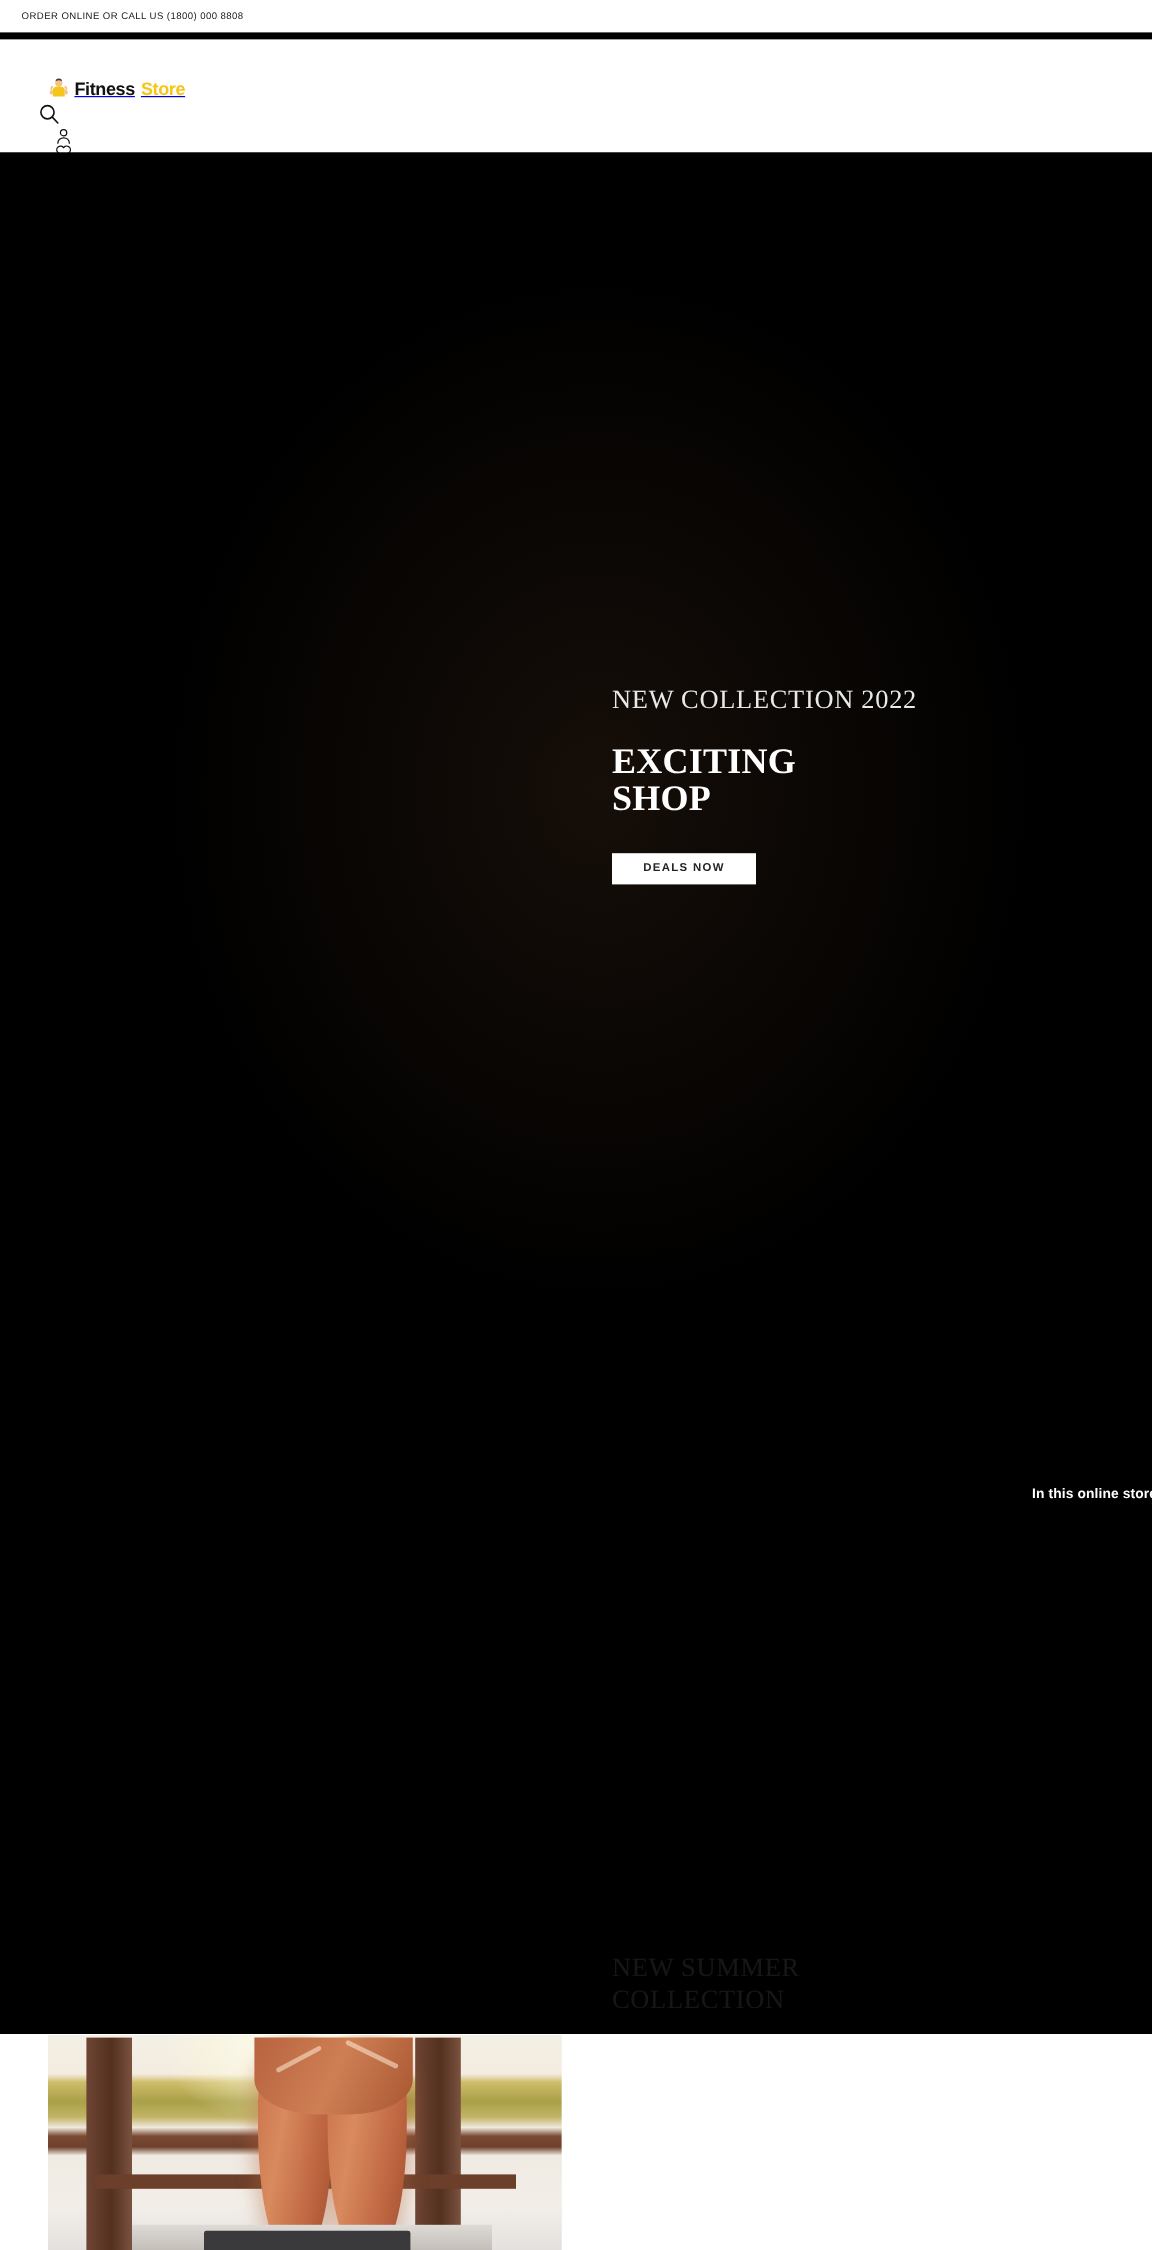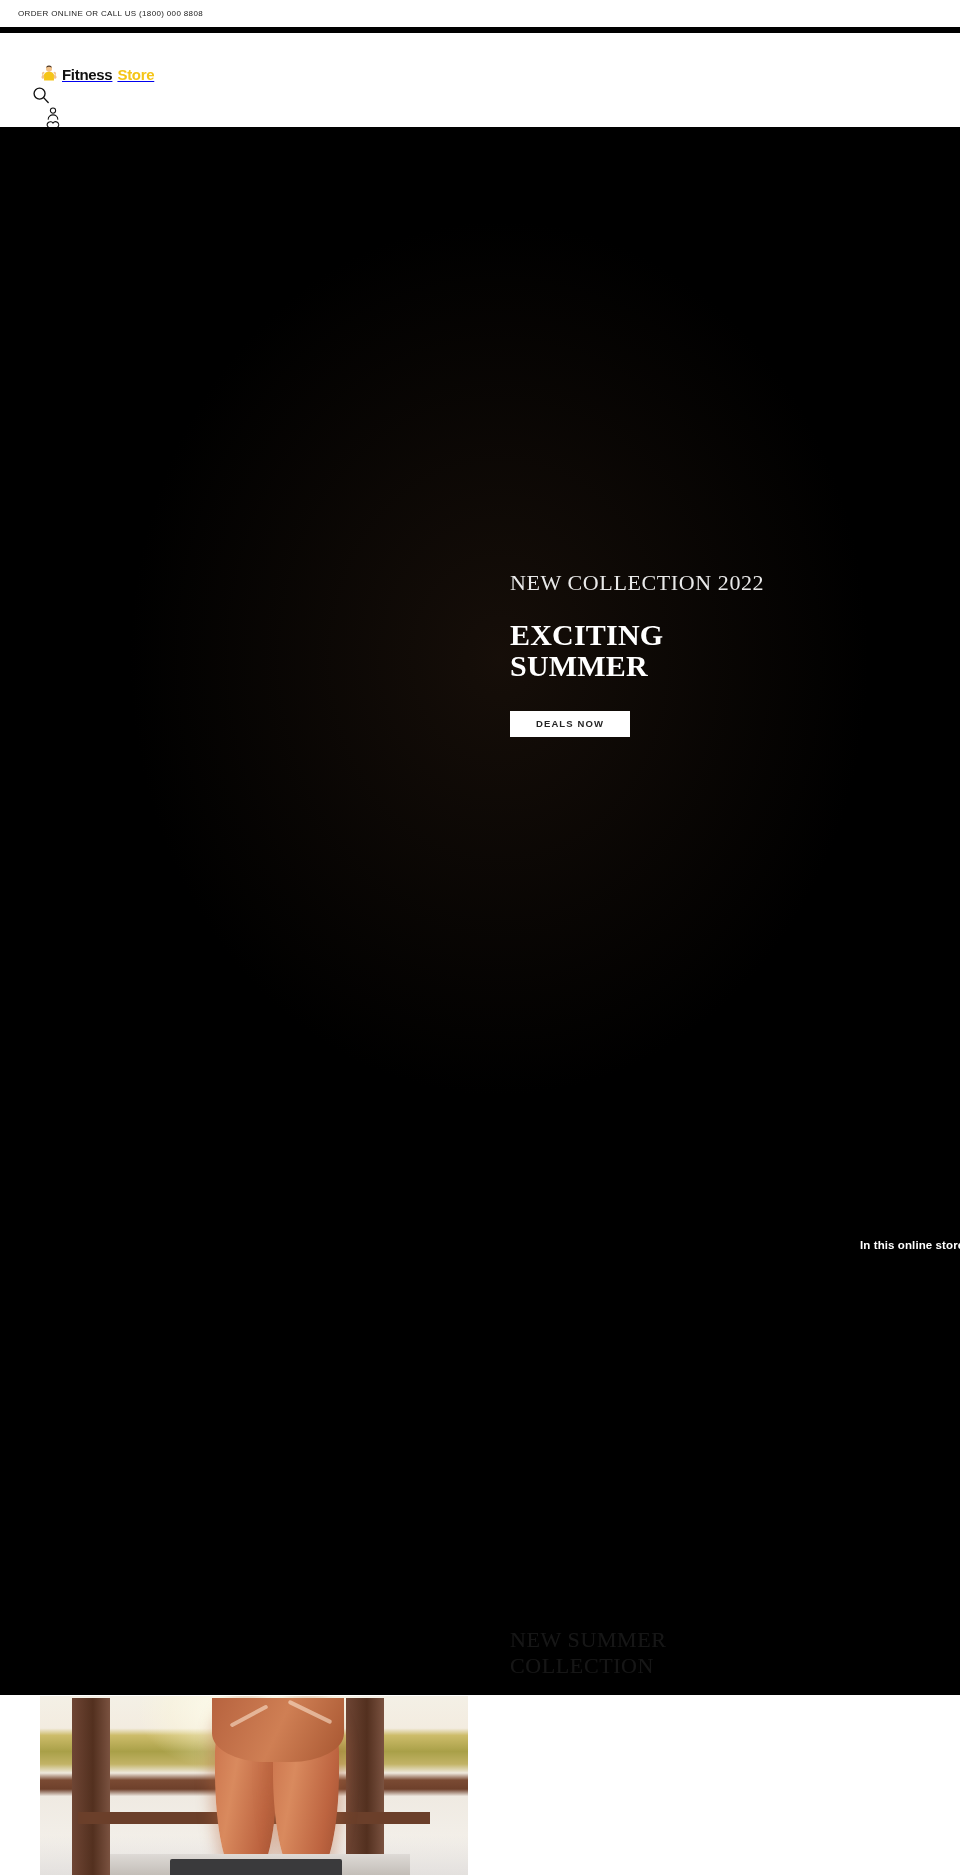--- a/index.html
+++ b/index.html
@@ -220,21 +220,21 @@
 
   </div>
 </header>
 
 <section class="hero">
   <div class="hero-photo"></div>
 
   <div class="slide slide-1">
     <div class="slide-inner s1-inner">
       <div class="eyebrow">NEW COLLECTION 2022</div>
-      <h1 class="headline">EXCITING SUMMER</h1>
+      <h1 class="headline">EXCITING SHOP</h1>
       <button class="btn-shop">DEALS NOW</button>
     </div>
   </div>
 
   <div class="clipped-caption">In this online store you'll find a wide range of fashion fitness clothing</div>
 
   <div class="slide-2 ghost">
     <div class="s2-inner">
       <div class="ghost-eyebrow">NEW SUMMER COLLECTION</div>
 

